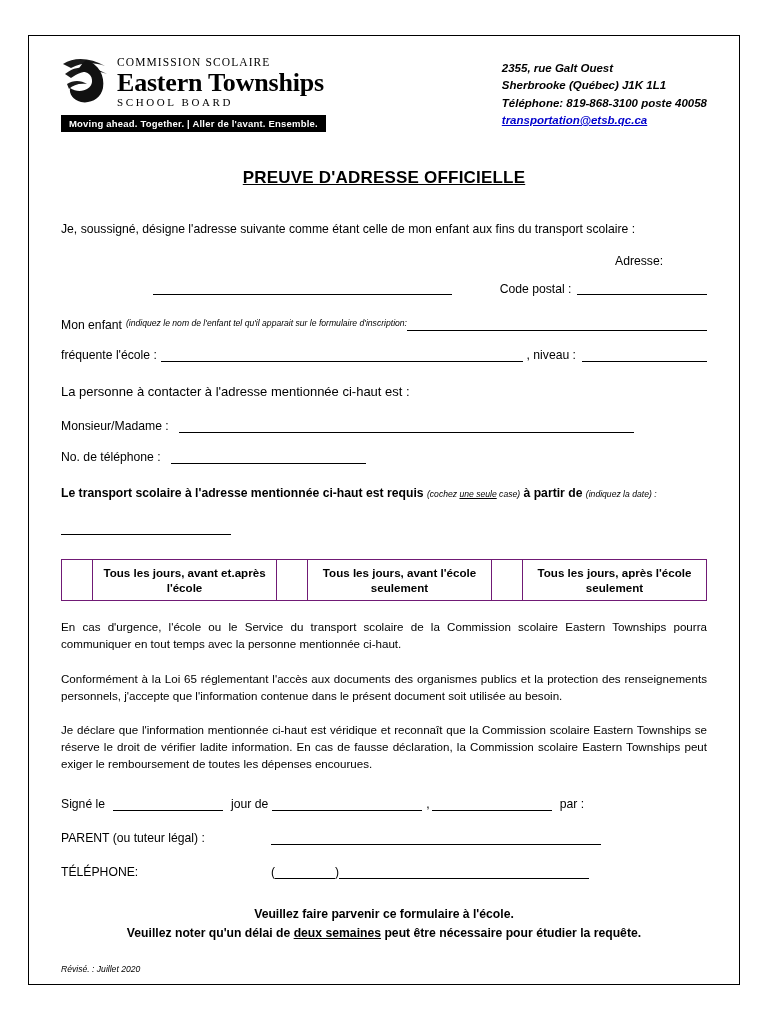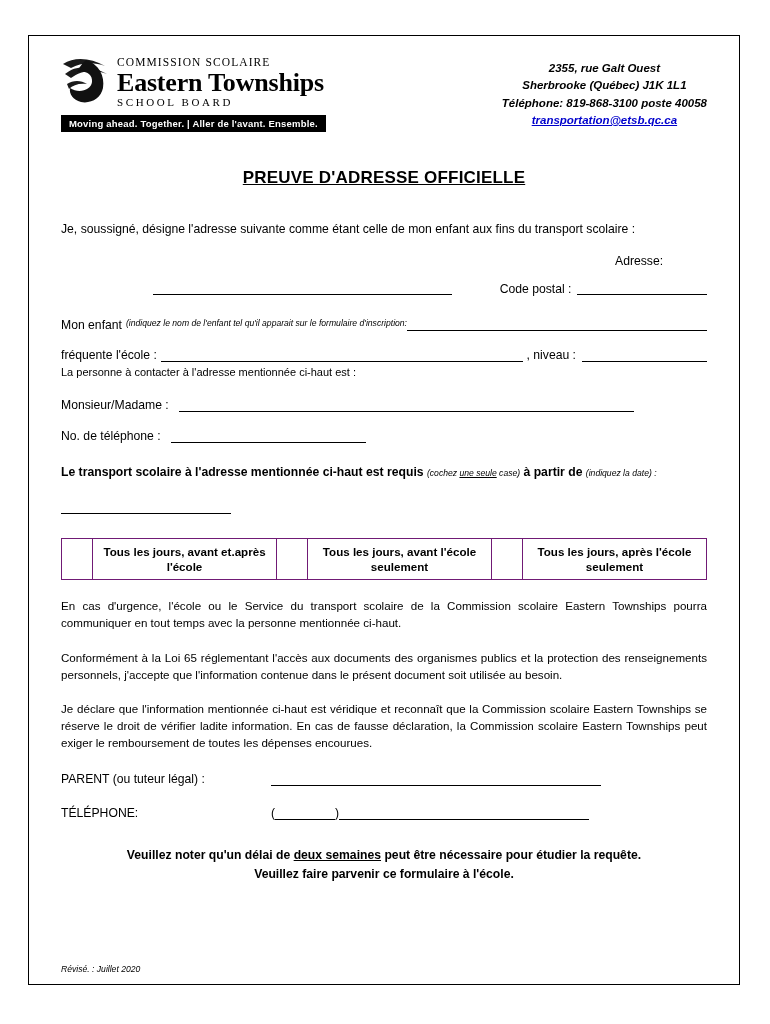--- a/index.html
+++ b/index.html
@@ -77,21 +77,21 @@
     margin-top: 6px;
     background: #000;
     color: #fff;
     font-size: 9.5px;
     font-weight: bold;
     padding: 3px 8px 3px 8px;
     display: inline-block;
     letter-spacing: 0.2px;
   }
   .addr-block {
-    text-align: center;
+    text-align: left;
     font-size: 11.5px;
     font-weight: bold;
     font-style: italic;
     line-height: 1.5;
     padding-top: 6px;
   }
   .addr-block .email {
     color: #0000cc;
     text-decoration: underline;
     font-weight: bold;
@@ -157,21 +157,21 @@
   .ecole-row {
     margin-top: 16px;
     display: flex;
     align-items: flex-end;
     font-size: 12.2px;
   }
   .ecole-row .dots { margin-left: 4px; }
   .ecole-row .niveau-label { margin-left: 4px; white-space: nowrap; }
   .ecole-row .niveau-line { width: 125px; border-bottom: 1px solid #000; height: 12px; margin-left: 6px; }
 
-  .contact-line { margin-top: 4px; font-size: 11px; }
+  .contact-line { margin-top: 22px; font-size: 13px; }
   .mm-row { margin-top: 20px; display: flex; align-items: flex-end; font-size: 12.2px; }
   .mm-row .mm-line { width: 455px; border-bottom: 1px solid #000; height: 12px; margin-left: 10px; }
   .tel-row { margin-top: 17px; display: flex; align-items: flex-end; font-size: 12.2px; }
   .tel-row .tel-line { width: 195px; border-bottom: 1px solid #000; height: 12px; margin-left: 10px; }
 
   .transport-row { margin-top: 22px; font-size: 12.2px; }
   .date-line { margin-top: 22px; width: 170px; border-bottom: 1px solid #000; height: 12px; }
 
   
   table.choice {
@@ -326,35 +326,44 @@
         <td class="cbox"></td>
         <td>Tous les jours, après l'école seulement</td>
       </tr>
     </tbody>
       </table>
 
     <div class="para">En cas d'urgence, l'école ou le Service du transport scolaire de la Commission scolaire Eastern Townships pourra communiquer en tout temps avec la personne mentionnée ci-haut.</div>
     <div class="para">Conformément à la Loi 65 réglementant l'accès aux documents des organismes publics et la protection des renseignements personnels, j'accepte que l'information contenue dans le présent document soit utilisée au besoin.</div>
     <div class="para">Je déclare que l'information mentionnée ci-haut est véridique et reconnaît que la Commission scolaire Eastern Townships se réserve le droit de vérifier ladite information.  En cas de fausse déclaration, la Commission scolaire Eastern Townships peut exiger le remboursement de toutes les dépenses encourues.</div>
 
+    <div class="sign-row">
+      <span>Signé le</span>
+      <span class="l1"></span>
+      <span>jour de</span>
+      <span class="l2"></span>
+      <span>,</span>
+      <span class="l3"></span>
+      <span>par :</span>
+    </div>
 
     <div class="field-row">
       <span class="flbl">PARENT (ou tuteur légal) :</span>
       <span class="fline"></span>
     </div>
 
 
     <div class="field-row">
       <span class="flbl">TÉLÉPHONE:</span>
       <span class="paren">(</span>
       <span class="pline"></span>
       <span class="paren">)</span>
       <span class="pline2"></span>
     </div>
 
     <div class="footer-note">
+      <div>Veuillez faire parvenir ce formulaire à l'école.</div>
       <div><span>Veuillez noter qu'un délai de </span><span class="u">deux semaines</span><span> peut être nécessaire pour étudier la requête.</span></div>
-      <div>Veuillez faire parvenir ce formulaire à l'école.</div>
     </div>
 
     <div class="revise">Révisé. : Juillet 2020</div>
   </div>
 </div>
 
 </body></html>

